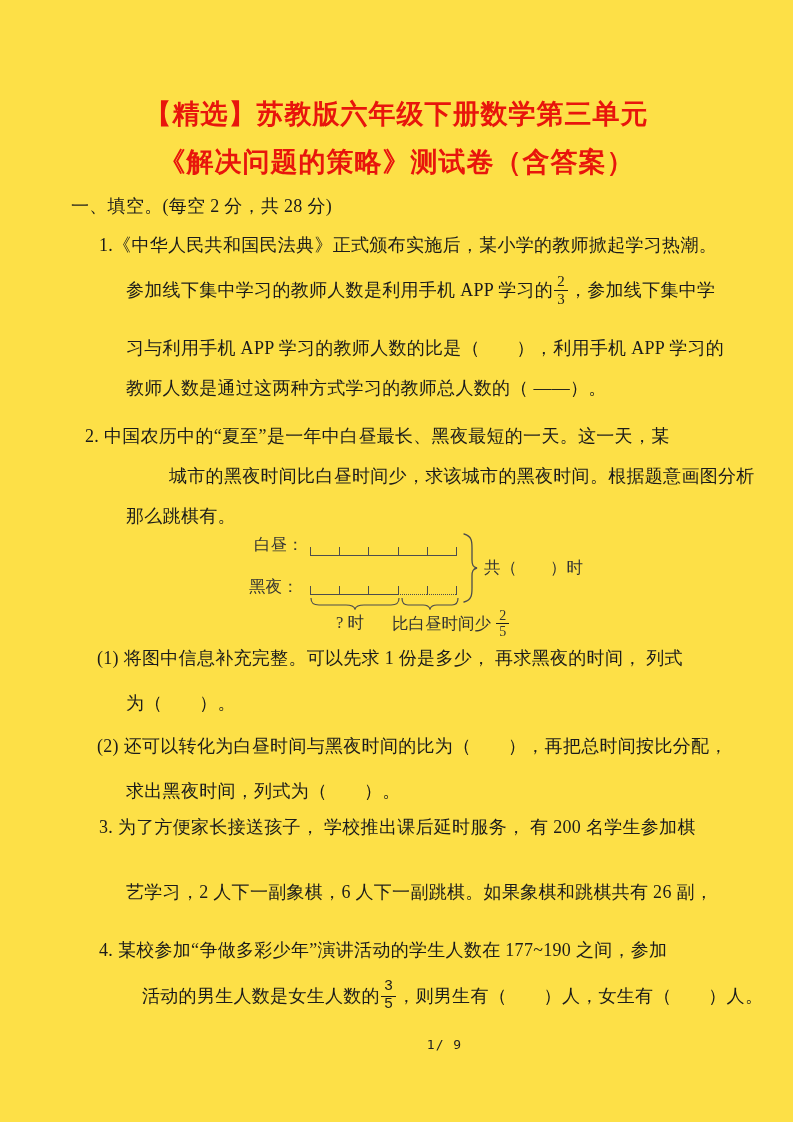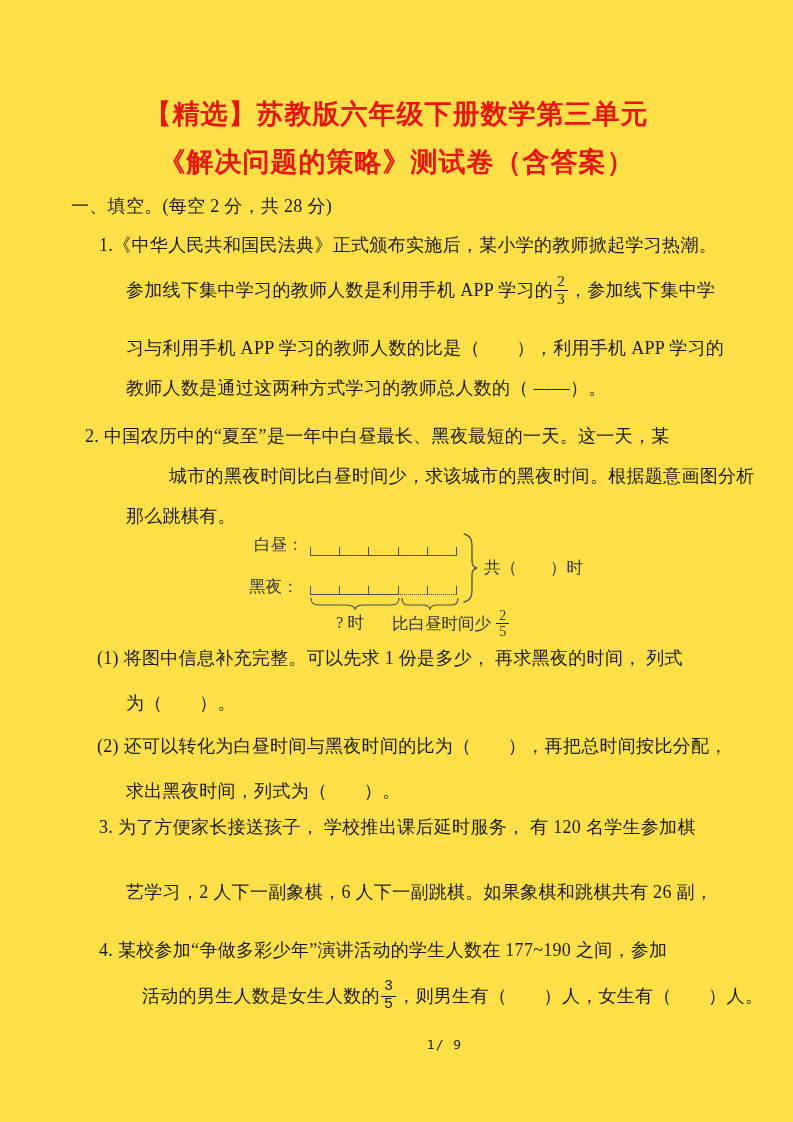--- a/index.html
+++ b/index.html
@@ -104,21 +104,21 @@
         <span class="den">5</span>
       </span>
     </div>
   </div>
 
   <div class="line" style="top:646px;left:97px;">(1) 将图中信息补充完整。可以先求 1 份是多少， 再求黑夜的时间， 列式</div>
   <div class="line" style="top:691px;left:126px;">为（　　）。</div>
   <div class="line" style="top:734px;left:97px;">(2) 还可以转化为白昼时间与黑夜时间的比为（　　），再把总时间按比分配，</div>
   <div class="line" style="top:779px;left:126px;">求出黑夜时间，列式为（　　）。</div>
 
-  <div class="line" style="top:815px;left:99px;">3. 为了方便家长接送孩子， 学校推出课后延时服务， 有 120 名学生参加棋</div>
+  <div class="line" style="top:815px;left:99px;">3. 为了方便家长接送孩子， 学校推出课后延时服务， 有 200 名学生参加棋</div>
   <div class="line" style="top:880px;left:126px;">艺学习，2 人下一副象棋，6 人下一副跳棋。如果象棋和跳棋共有 26 副，</div>
 
   <div class="line" style="top:938px;left:99px;">4. 某校参加“争做多彩少年”演讲活动的学生人数在 177~190 之间，参加</div>
   <div class="line flexline" style="top:972px;left:142px;height:48px;font-family:Liberation Mono, monospace;">
     <span>活动的男生人数是女生人数的</span>
     <span class="frac">
       <span class="num">3</span>
       <span class="den">5</span>
     </span>
     <span>，则男生有（　　）人，女生有（　　）人。</span>

